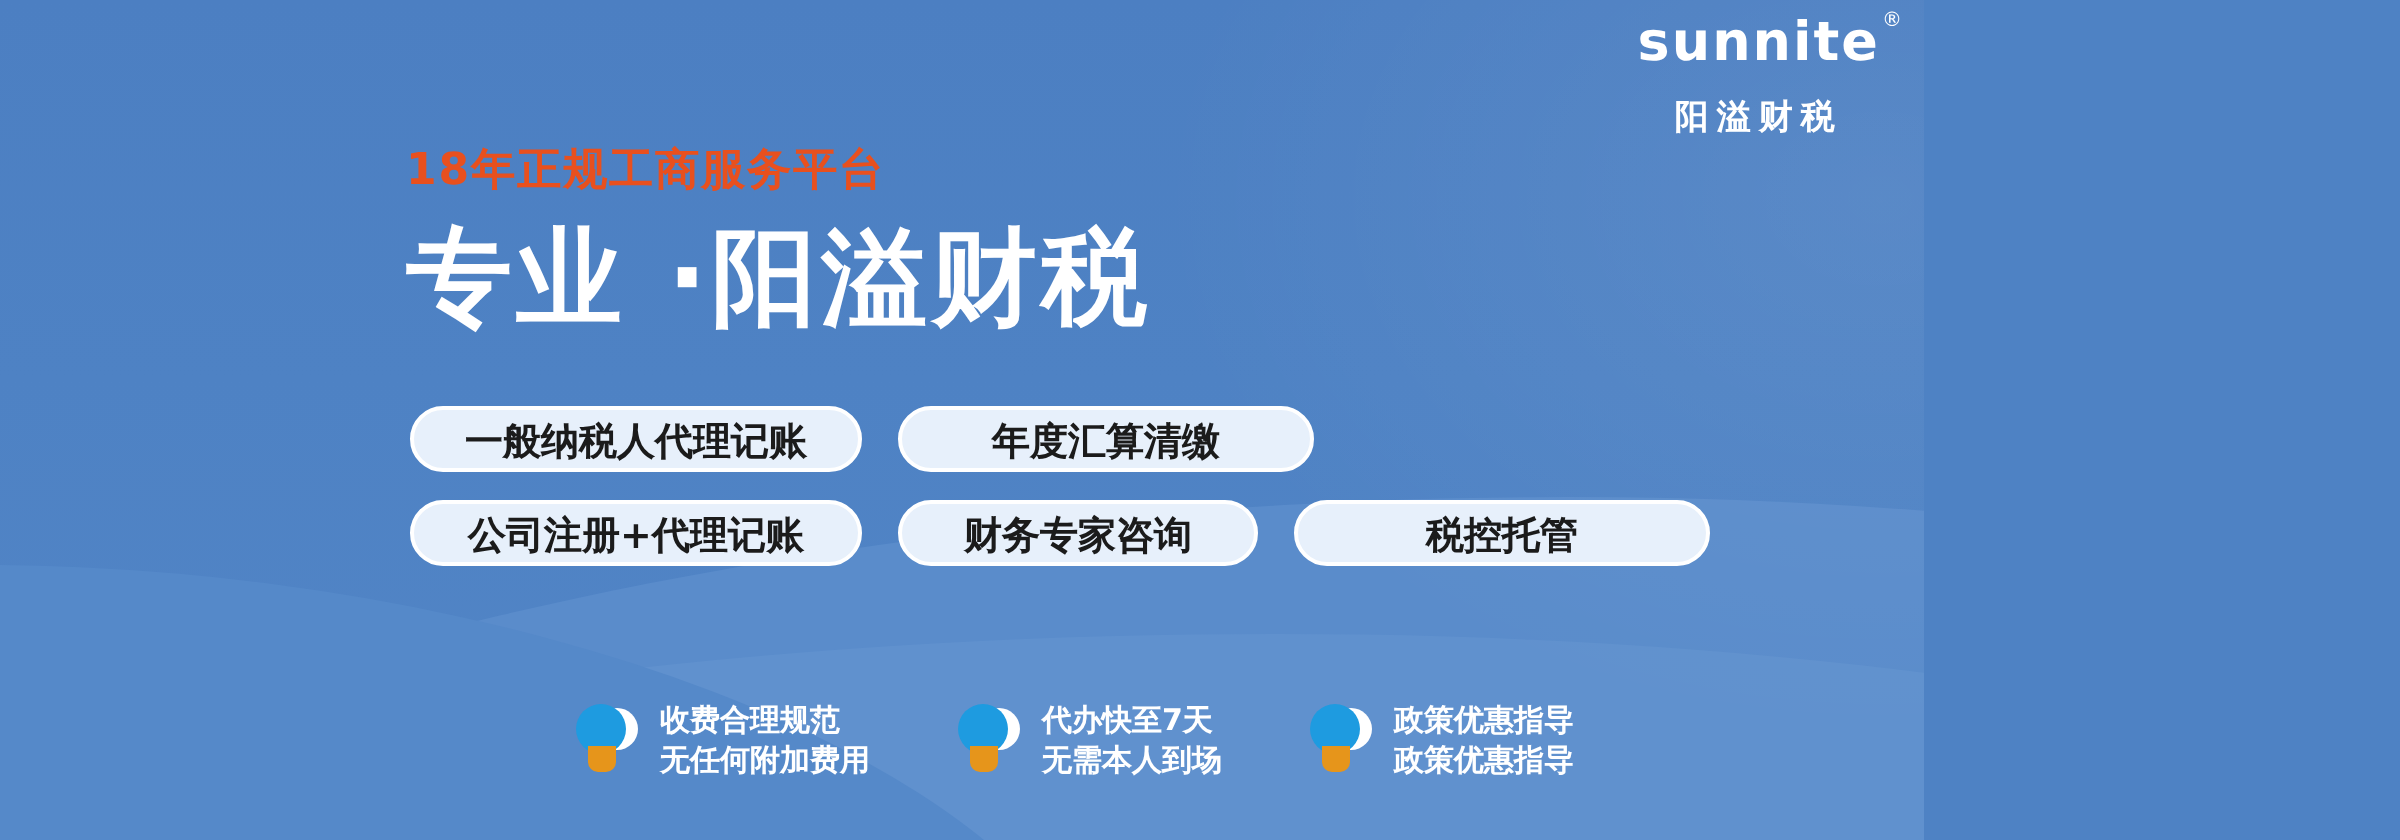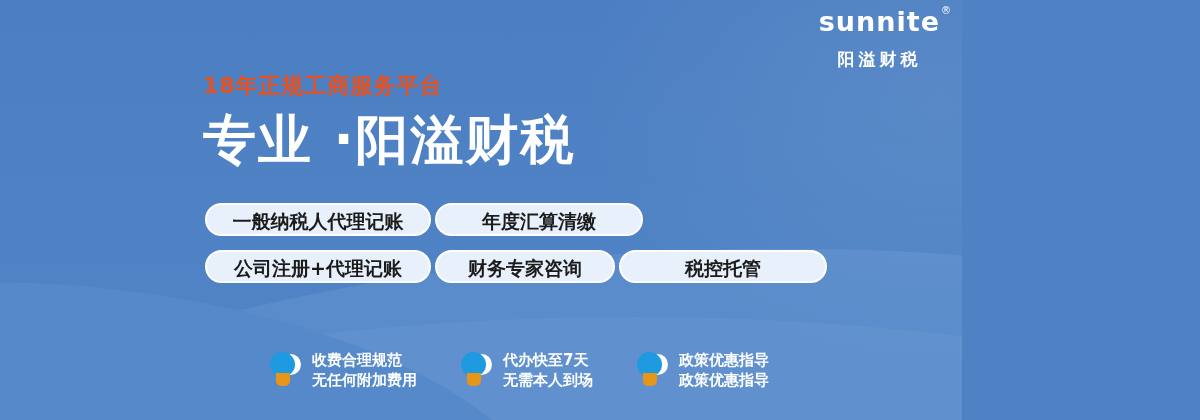--- a/index.html
+++ b/index.html
@@ -66,34 +66,34 @@
     margin:0 0 16px 0;
   }
   .title{
     font-family:"DejaVu Sans","Liberation Sans",sans-serif;
     font-size:53px;font-weight:700;color:#FFFFFF;
     letter-spacing:2px;line-height:1;margin:0;
   }
 
   
   #pills{position:absolute;left:205px;top:203px;}
-  .pill-row{display:flex;gap:4px;margin-bottom:14px;}
+  .pill-row{display:flex;gap:18px;margin-bottom:14px;}
   .pill{
     height:33px;line-height:33px;
     background:#E7F0FB;border:2px solid #FFFFFF;border-radius:18px;
     color:#1B1B1B;font-size:19px;font-weight:700;text-align:center;
     font-family:"DejaVu Sans","Liberation Sans",sans-serif;
     box-sizing:border-box;white-space:nowrap;
   }
   .pill.w1{width:226px;}
   .pill.w2{width:180px;}
   .pill.w3{width:208px;}
 
   
-  #features{position:absolute;left:270px;top:350px;display:flex;align-items:flex-start;}
+  #features{position:absolute;left:288px;top:350px;display:flex;align-items:flex-start;}
   .feature{display:flex;align-items:center;margin-right:44px;}
   .feat-icon{position:relative;width:32px;height:38px;flex:0 0 32px;margin-right:10px;}
   .feat-icon .bulb{
     position:absolute;left:0;top:1px;width:25px;height:25px;border-radius:50%;
     background:#1E9BE0;z-index:3;
   }
   .feat-icon .halo{
     position:absolute;left:10px;top:3px;width:21px;height:21px;border-radius:50%;
     background:#FFFFFF;z-index:2;
   }

